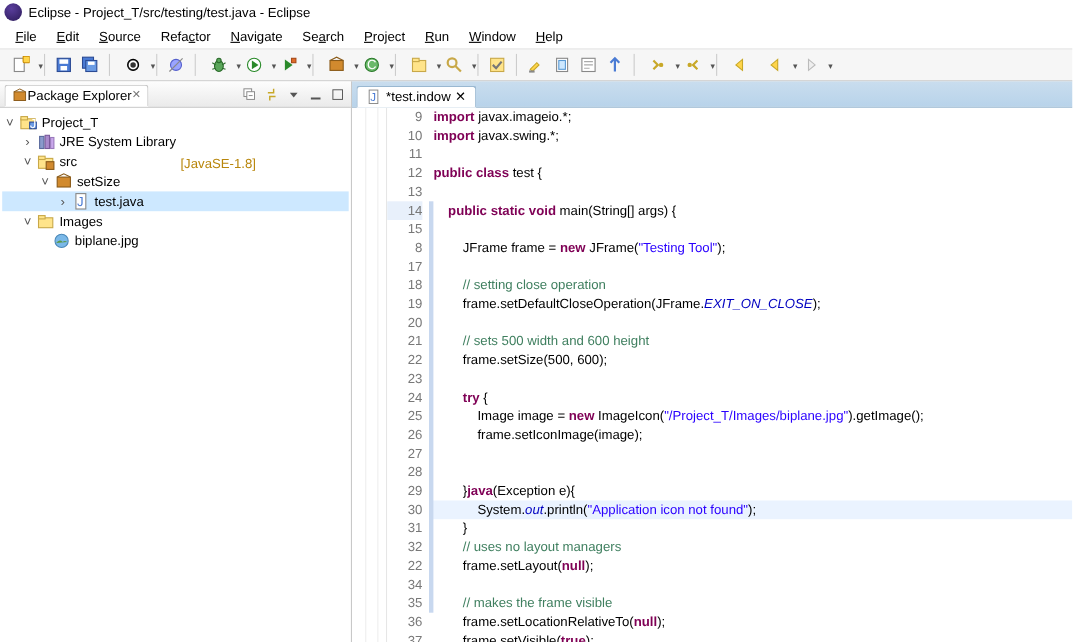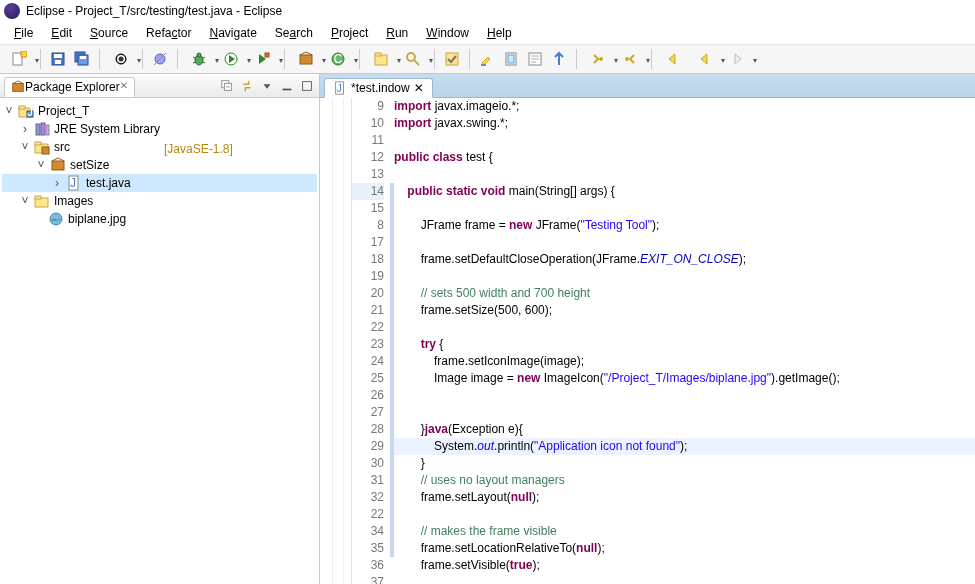--- a/index.html
+++ b/index.html
@@ -395,28 +395,29 @@
         </div>
       <div class="cline"><span class="kw">import</span> javax.imageio.*;</div>
           <div class="cline"><span class="kw">import</span> javax.swing.*;</div>
           <div class="cline">&nbsp;</div>
           <div class="cline"><span class="kw">public</span> <span class="kw">class</span> test {</div>
           <div class="cline">&nbsp;</div>
           <div class="cline">    <span class="kw">public</span> <span class="kw">static</span> <span class="kw">void</span> main(String[] args) {</div>
           <div class="cline">&nbsp;</div>
           <div class="cline">        JFrame frame = <span class="kw">new</span> JFrame(<span class="str">"Testing Tool"</span>);</div>
           <div class="cline">&nbsp;</div>
+          <div class="cline">        <span class="cmt">// setting close operation</span></div>
           <div class="cline">        frame.setDefaultCloseOperation(JFrame.<span class="fld">EXIT_ON_CLOSE</span>);</div>
           <div class="cline">&nbsp;</div>
-          <div class="cline">        <span class="cmt">// sets 500 width and 700 height</span></div>
+          <div class="cline">        <span class="cmt">// sets 500 width and 600 height</span></div>
           <div class="cline">        frame.setSize(500, 600);</div>
           <div class="cline">&nbsp;</div>
           <div class="cline">        <span class="kw">try</span> {</div>
+          <div class="cline">            Image image = <span class="kw">new</span> ImageIcon(<span class="str">"/Project_T/Images/biplane.jpg"</span>).getImage();</div>
           <div class="cline">            frame.setIconImage(image);</div>
-          <div class="cline">            Image image = <span class="kw">new</span> ImageIcon(<span class="str">"/Project_T/Images/biplane.jpg"</span>).getImage();</div>
           <div class="cline">&nbsp;</div>
           <div class="cline">&nbsp;</div>
           <div class="cline">        }<span class="kw">java</span>(Exception e){</div>
           <div class="cline hl">            System.<span class="fld">out</span>.println(<span class="str">"Application icon not found"</span>);</div>
           <div class="cline">        }</div>
           <div class="cline">        <span class="cmt">// uses no layout managers</span></div>
           <div class="cline">        frame.setLayout(<span class="kw">null</span>);</div>
           <div class="cline">&nbsp;</div>
           <div class="cline">        <span class="cmt">// makes the frame visible</span></div>
           <div class="cline">        frame.setLocationRelativeTo(<span class="kw">null</span>);</div>

